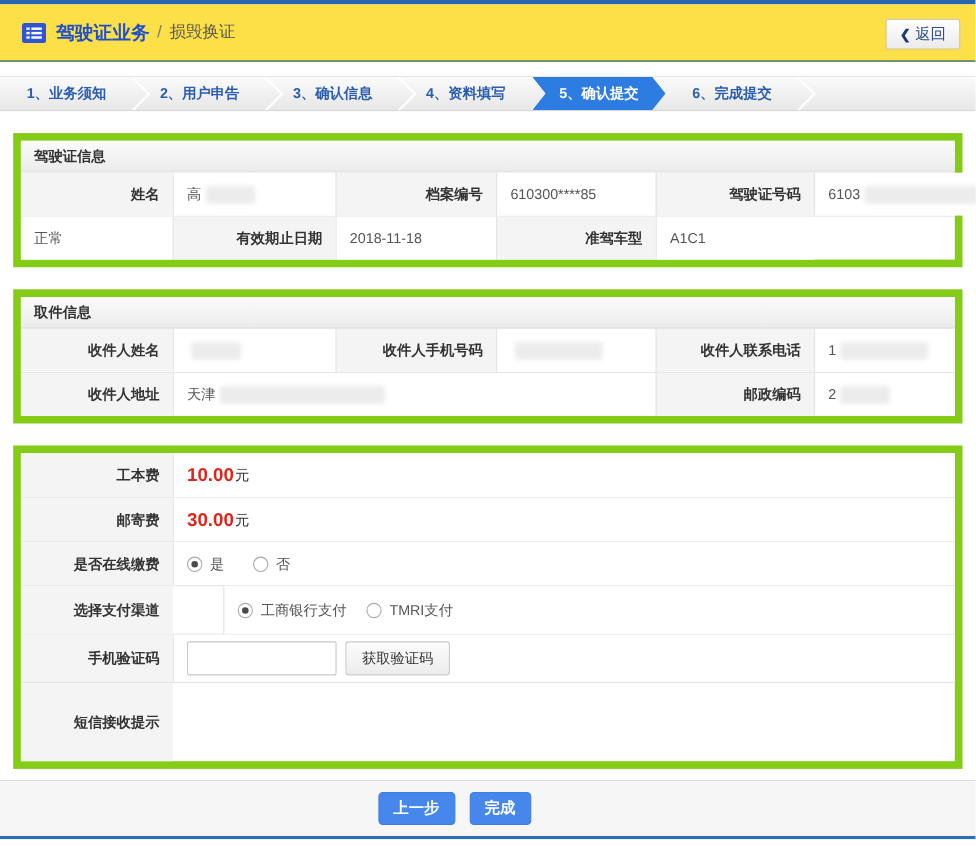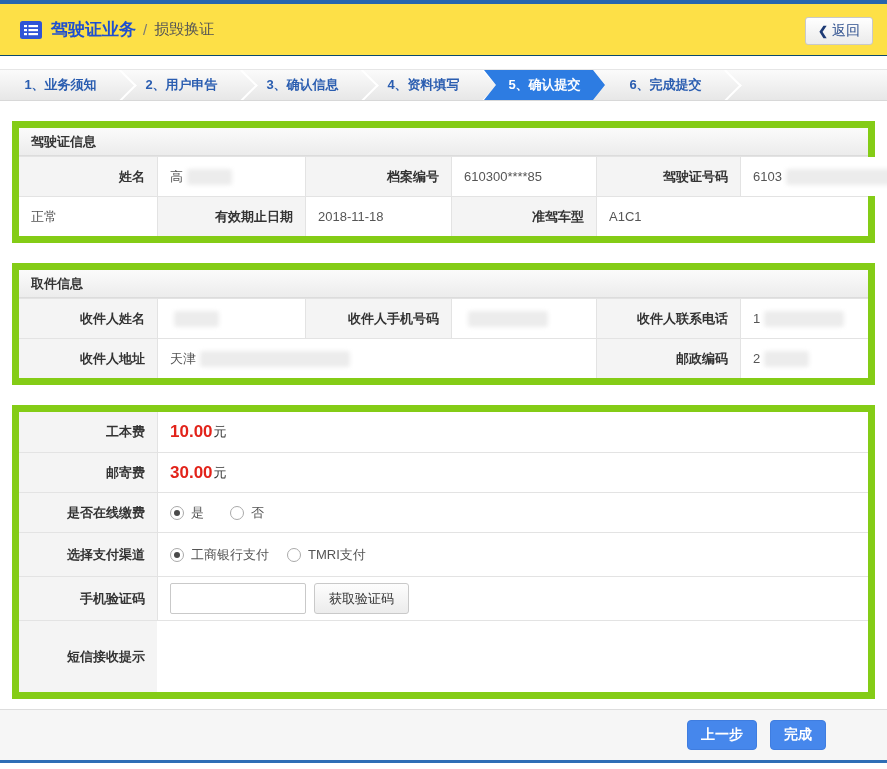--- a/index.html
+++ b/index.html
@@ -71,21 +71,21 @@
            border-radius:50%; background:#4a4a4a; }
   .code-input { width:136px; height:31px; border:1px solid #c9c9c9; border-radius:2px; padding:0 6px;
            font-size:13px; font-family:inherit; }
   .code-btn { height:31px; margin-left:8px; padding:0 14px; background:linear-gradient(#fdfdfd,#ececec);
            border:1px solid #c9c9c9; border-radius:3px; font-size:13px; font-weight:normal; color:#333; cursor:pointer; }
   .row.tip-row { min-height:72px; }
   .tip-text { display:block; padding:10px 15px 10px 12px; line-height:26px; color:#c9433c; font-size:13px; }
   .cell.val.tip-cell { padding:0; align-items:flex-start; }
   
   .footer-bar { margin-top:10px; border-top:1px solid #ddd; background:#f6f6f6;
-           padding:10px 61px 10px 0; display:flex; justify-content:flex-end; gap:13px; }
+           padding:10px 61px 10px 0; display:flex; justify-content:center; gap:13px; }
   .footer-btn { min-width:50px; height:30px; padding:0 13px; background:#4687ec; border:1px solid #3f7de0;
            border-radius:4px; color:#fff; font-size:14px; font-weight:bold; cursor:pointer; }
   .bottom-line { height:3px; background:#2f6db5; }
   .bottom-gap { height:5px; background:#fff; }
 </style>
 </head>
 <body>
 
 <div class="top-strip"></div>
 
@@ -210,21 +210,21 @@
           <span>是</span>
         </span>
         <span class="radio-opt">
           <span class="radio"></span>
           <span>否</span>
         </span>
       </div>
     </div>
   </div>
 
-  <div class="row cols2" style="min-height:44px;">
+  <div class="row cols2" style="min-height:44px;gap:46px;">
     <div class="cell lbl">选择支付渠道</div>
     <div class="cell val">
       <div class="radio-group" style="gap:18px;">
         <span class="radio-opt">
           <span class="radio checked"></span>
           <span>工商银行支付</span>
         </span>
         <span class="radio-opt">
           <span class="radio"></span>
           <span>TMRI支付</span>

